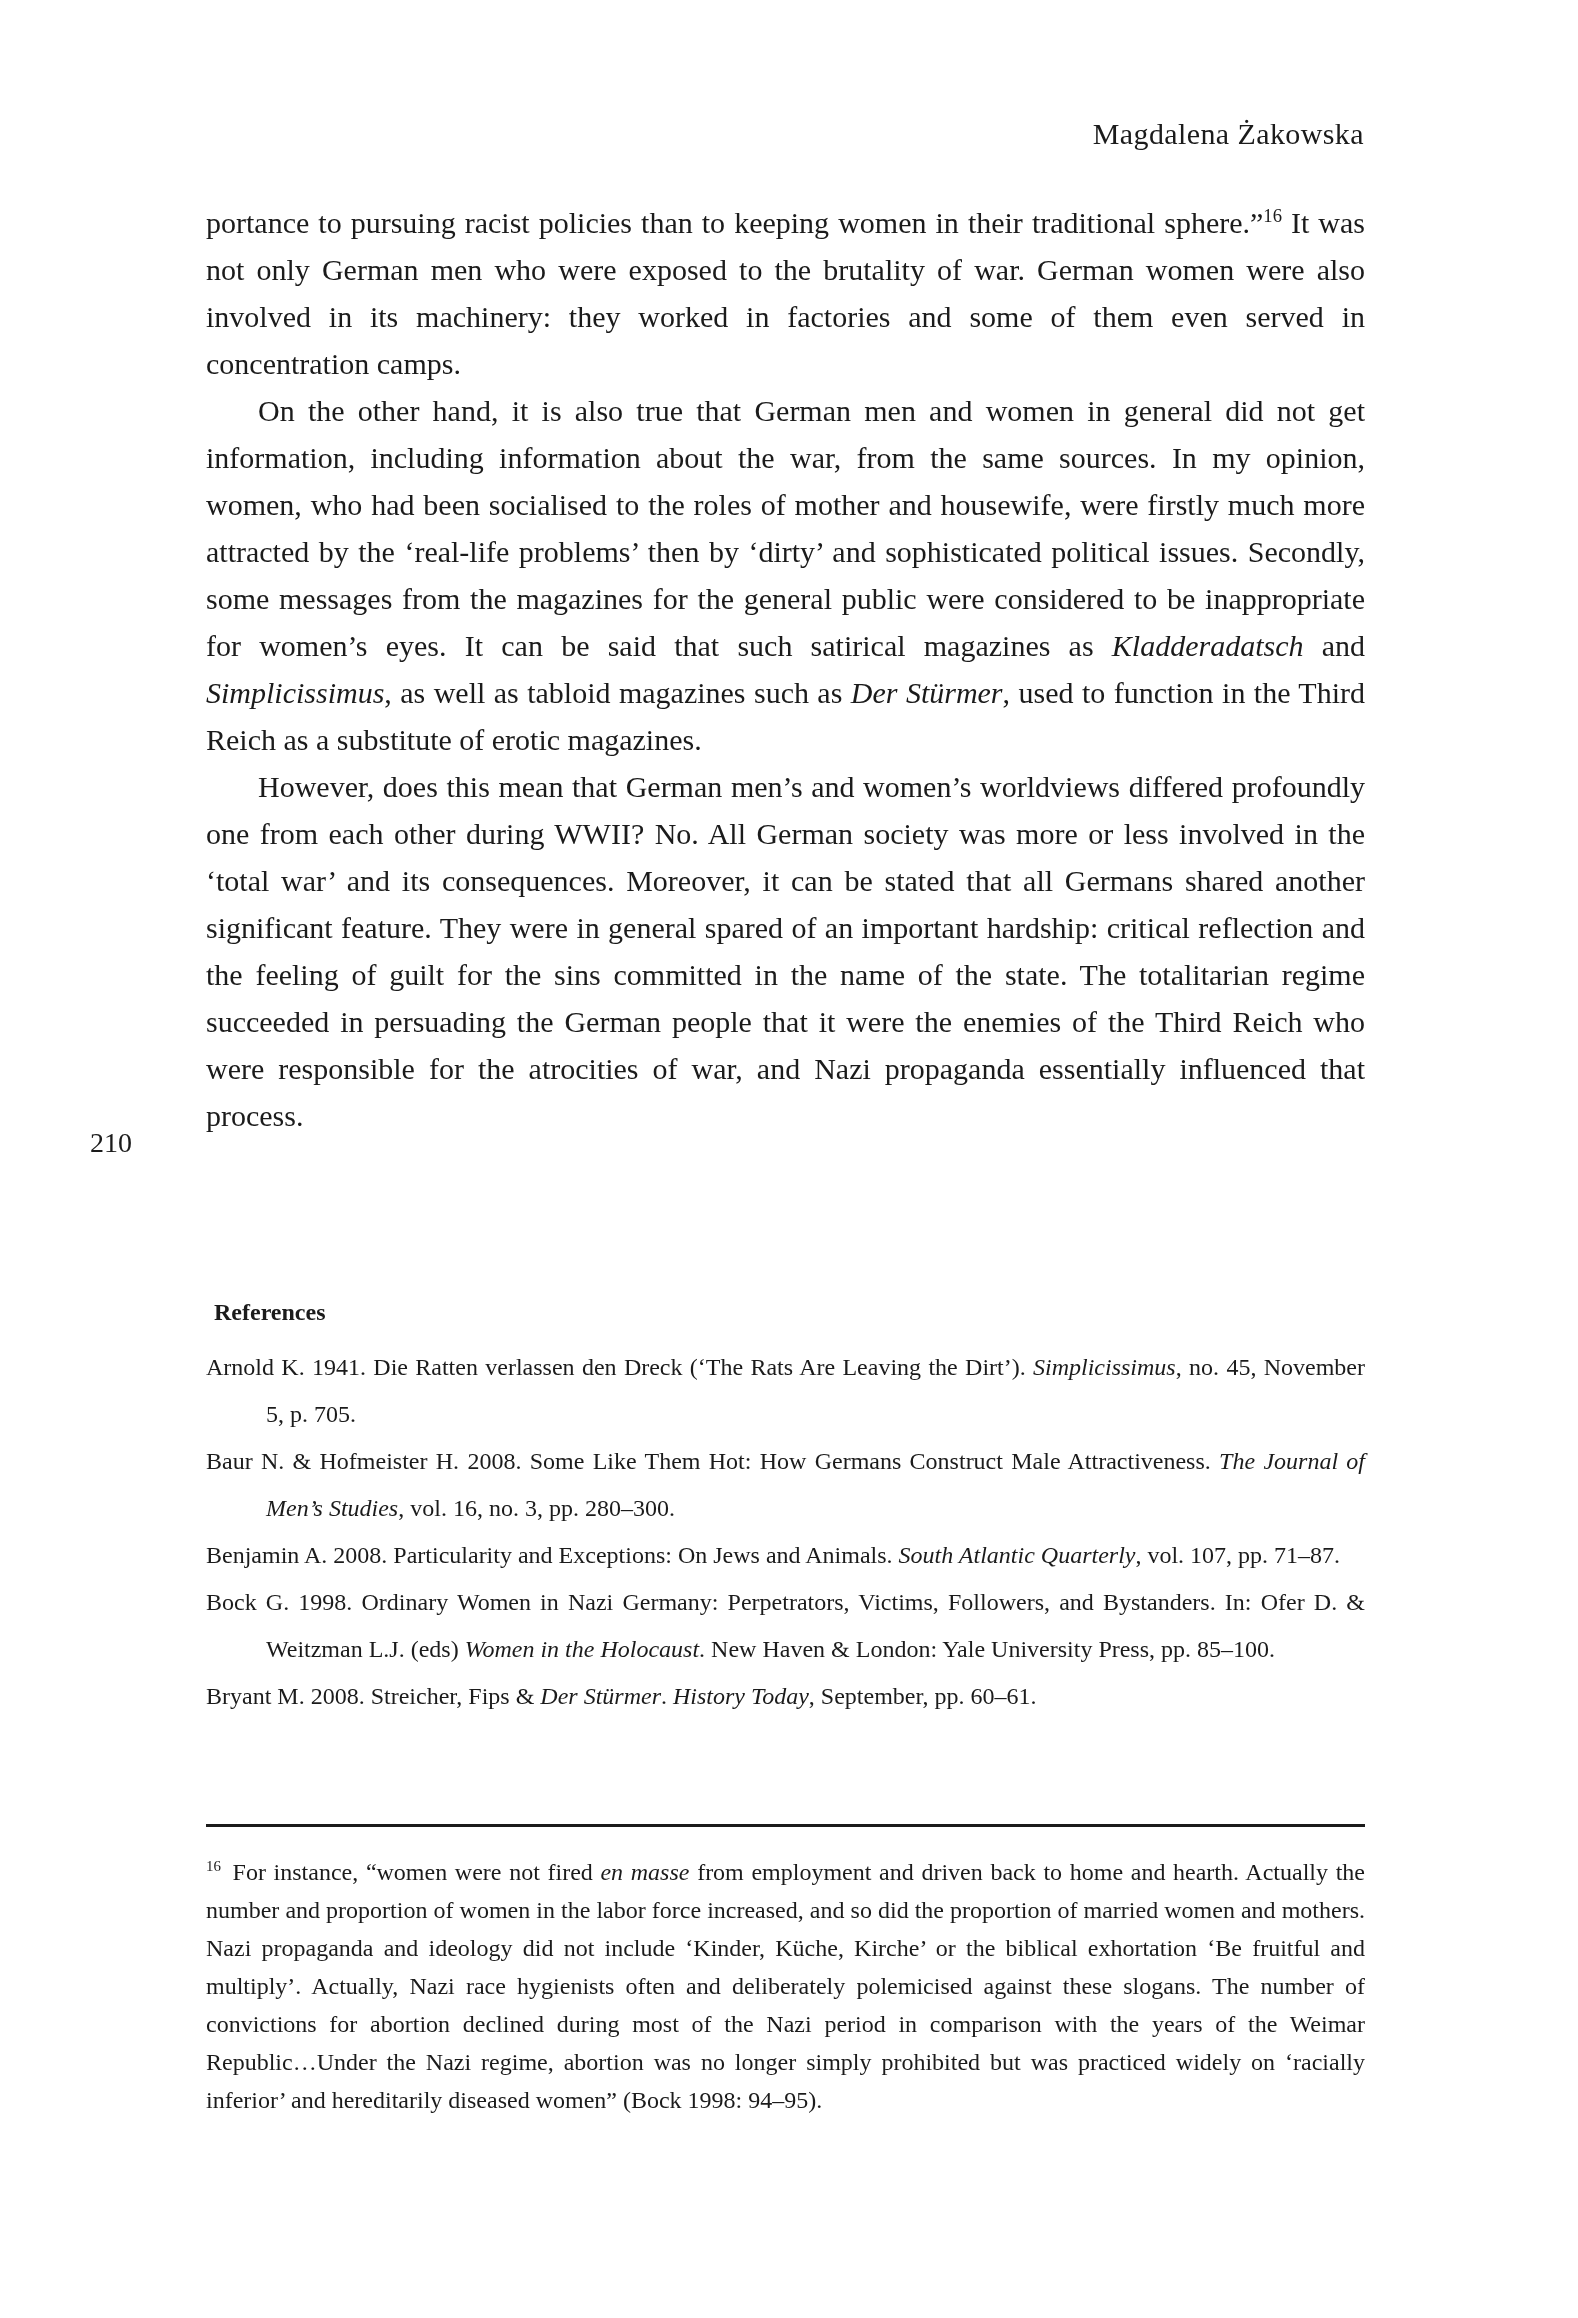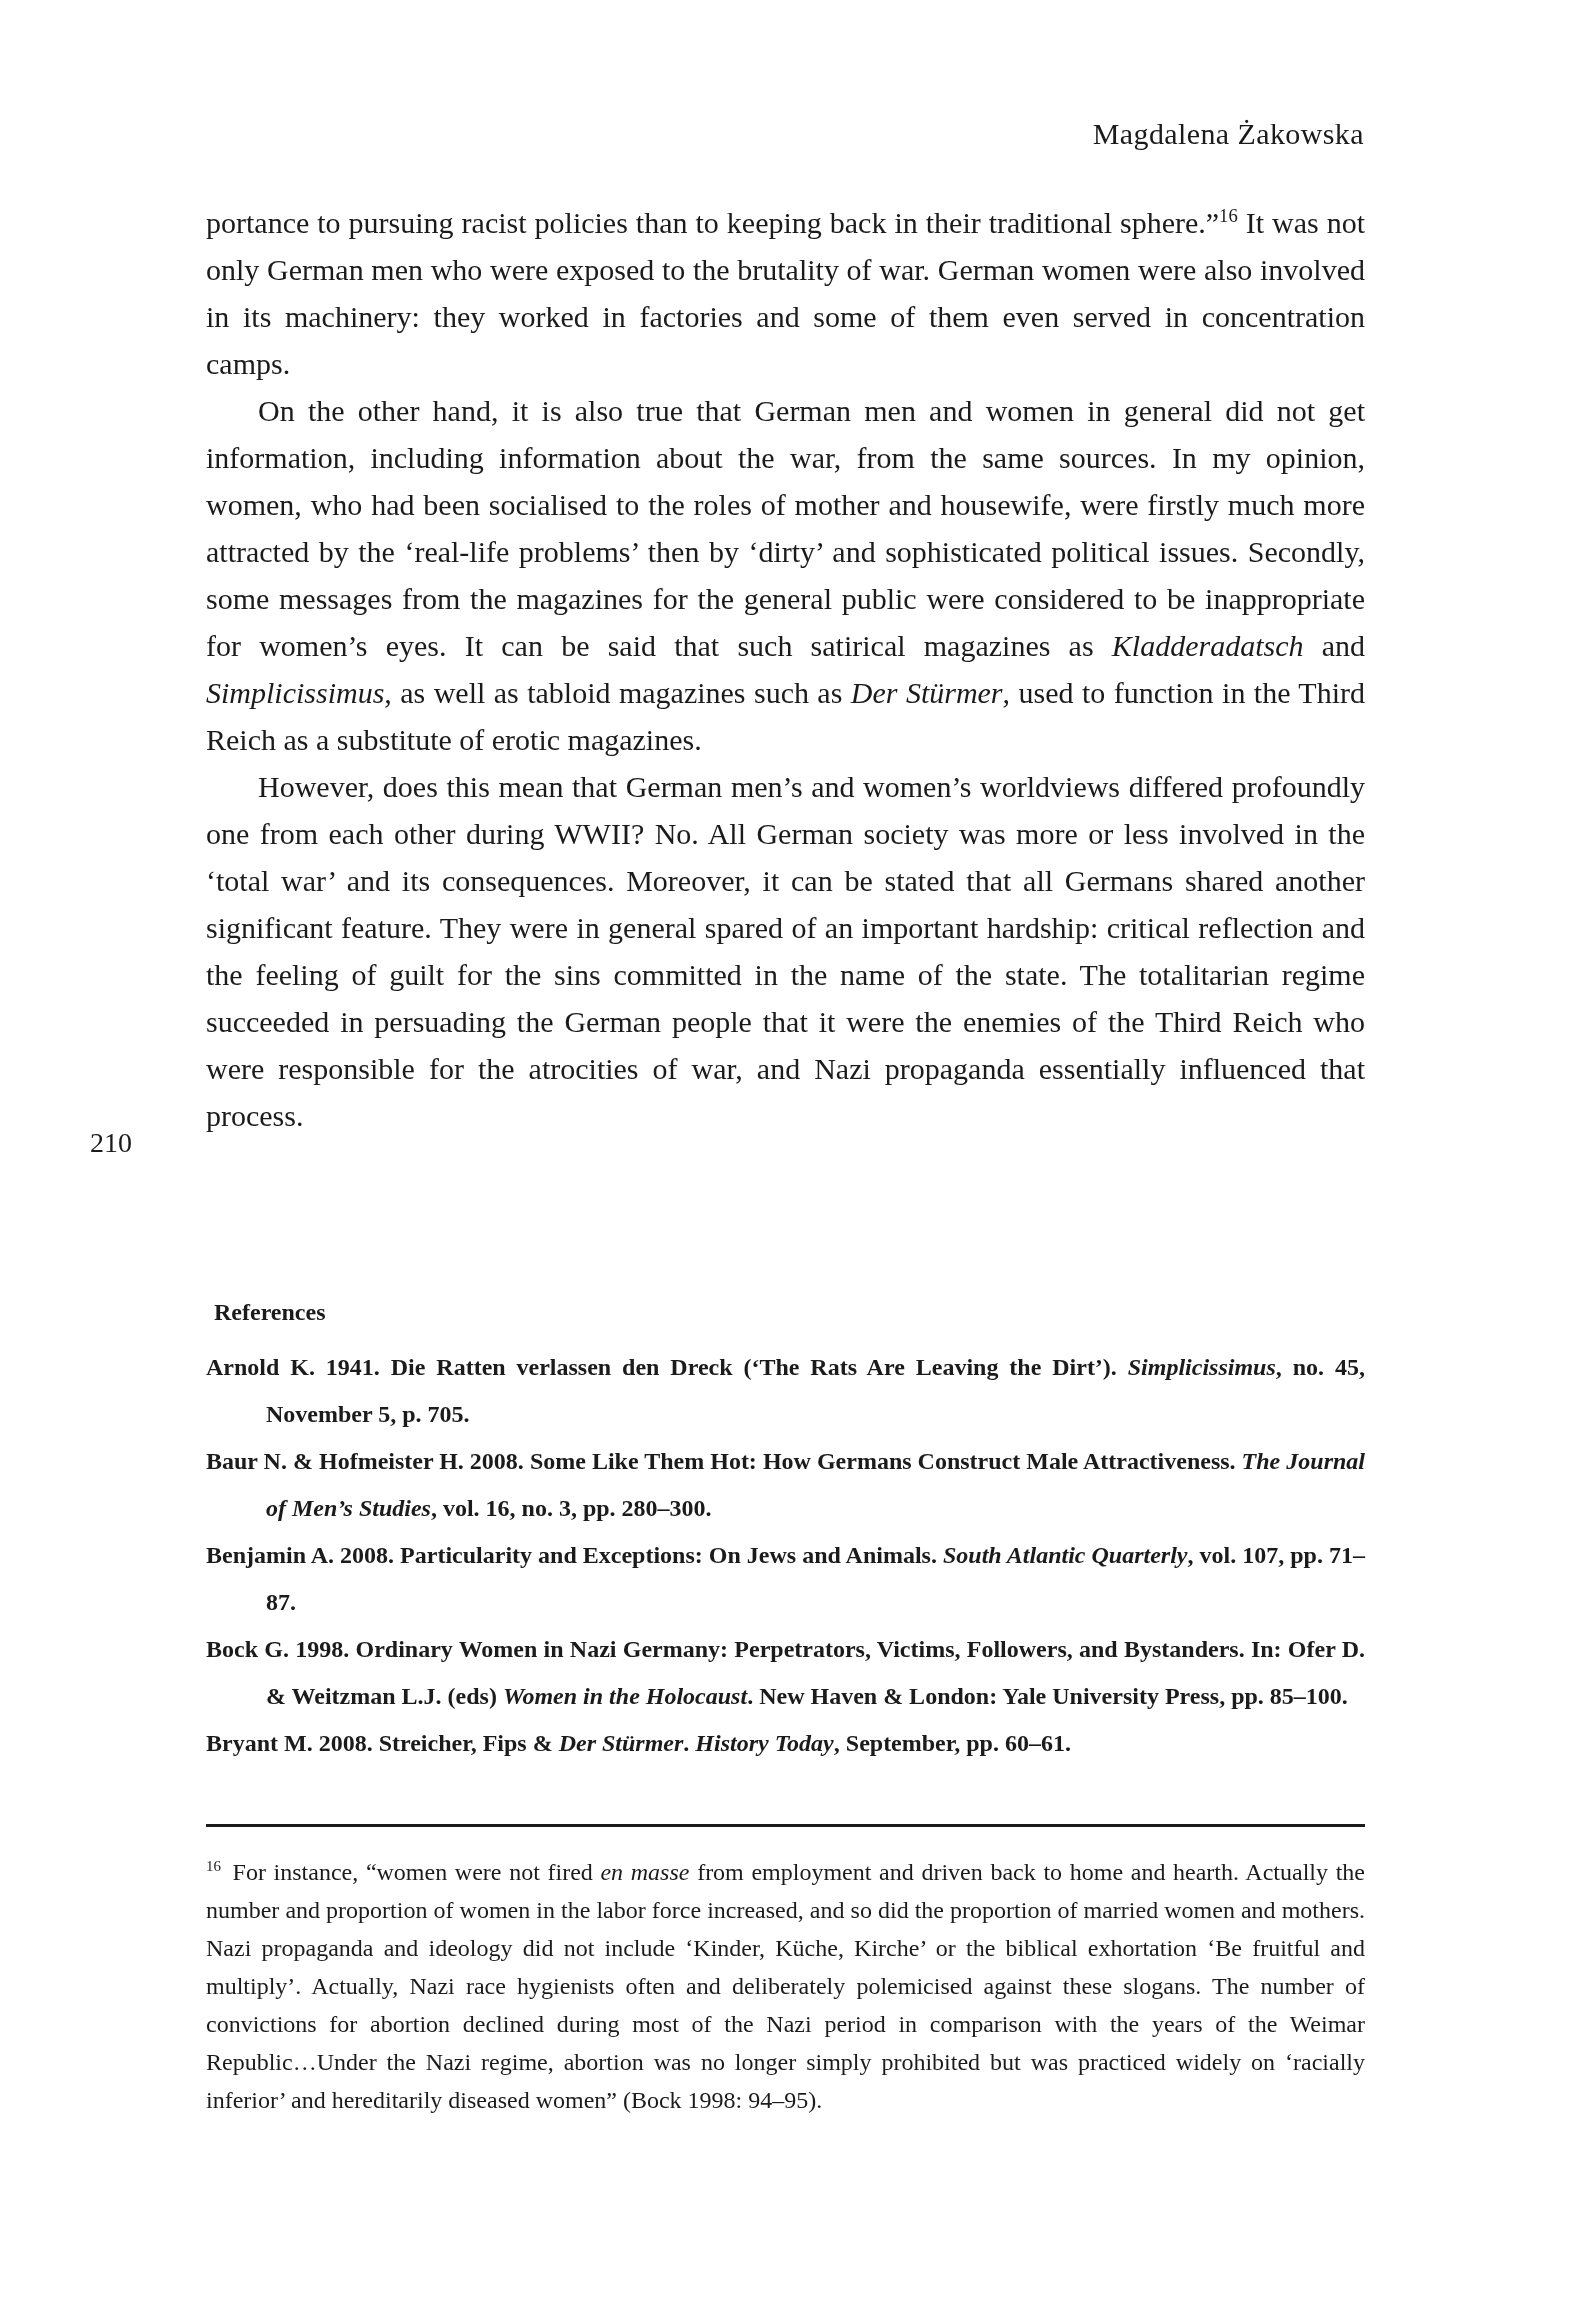--- a/index.html
+++ b/index.html
@@ -63,21 +63,20 @@
   }
   .references .ref-heading {
     font-weight: bold;
     margin: 8px;
     text-align: left;
   }
   .references p.ref-entry {
     margin: 0;
     padding-left: 60px;
     text-indent: -60px;
-    font-weight: bold;
   }
   .footnote-rule {
     position: absolute;
     top: 1824px;
     left: 206px;
     width: 1159px;
     height: 2.5px;
     background: #1b1b1b;
   }
   .footnote {
@@ -92,21 +91,21 @@
   .footnote p { margin: 0; }
   .footnote .fn-marker { margin-right: 11.7px; }
   i { font-style: italic; }
 </style>
 </head>
 <body>
 
 <div class="running-head">Magdalena Żakowska</div>
 
 <div class="body-text">
-    <p><span>portance to pursuing racist policies than to keeping back in their traditional sphere.”</span><sup>16</sup><span> It was not only German men who were exposed to the brutality of war. German women were also involved in its machinery: they worked in factories and some of them even served in concentration camps.</span></p>
+    <p><span>portance to pursuing racist policies than to keeping women in their traditional sphere.”</span><sup>16</sup><span> It was not only German men who were exposed to the brutality of war. German women were also involved in its machinery: they worked in factories and some of them even served in concentration camps.</span></p>
     <p class="indent"><span>On the other hand, it is also true that German men and women in general did not get information, including information about the war, from the same sources. In my opinion, women, who had been socialised to the roles of mother and housewife, were firstly much more attracted by the ‘real-life problems’ then by ‘dirty’ and sophisticated political issues. Secondly, some messages from the magazines for the general public were considered to be inappropriate for women’s eyes. It can be said that such satirical magazines as </span><i>Kladderadatsch</i><span> and </span><i>Simplicissimus</i><span>, as well as tabloid magazines such as </span><i>Der Stürmer</i><span>, used to function in the Third Reich as a substitute of erotic magazines.</span></p>
     <p class="indent"><span>However, does this mean that German men’s and women’s worldviews differed profoundly one from each other during WWII? No. All German society was more or less involved in the ‘total war’ and its consequences. Moreover, it can be stated that all Germans shared another significant feature. They were in general spared of an important hardship: critical reflection and the feeling of guilt for the sins committed in the name of the state. The totalitarian regime succeeded in persuading the German people that it were the enemies of the Third Reich who were responsible for the atrocities of war, and Nazi propaganda essentially influenced that process.</span></p>
   </div>
 
 <div class="page-number">210</div>
 
 <div class="references">
   <p class="ref-heading">References</p>
   <div>
       <p class="ref-entry"><span>Arnold K. 1941. Die Ratten verlassen den Dreck (‘The Rats Are Leaving the Dirt’). </span><i>Simplicissimus</i><span>, no. 45, November 5, p. 705.</span></p>

